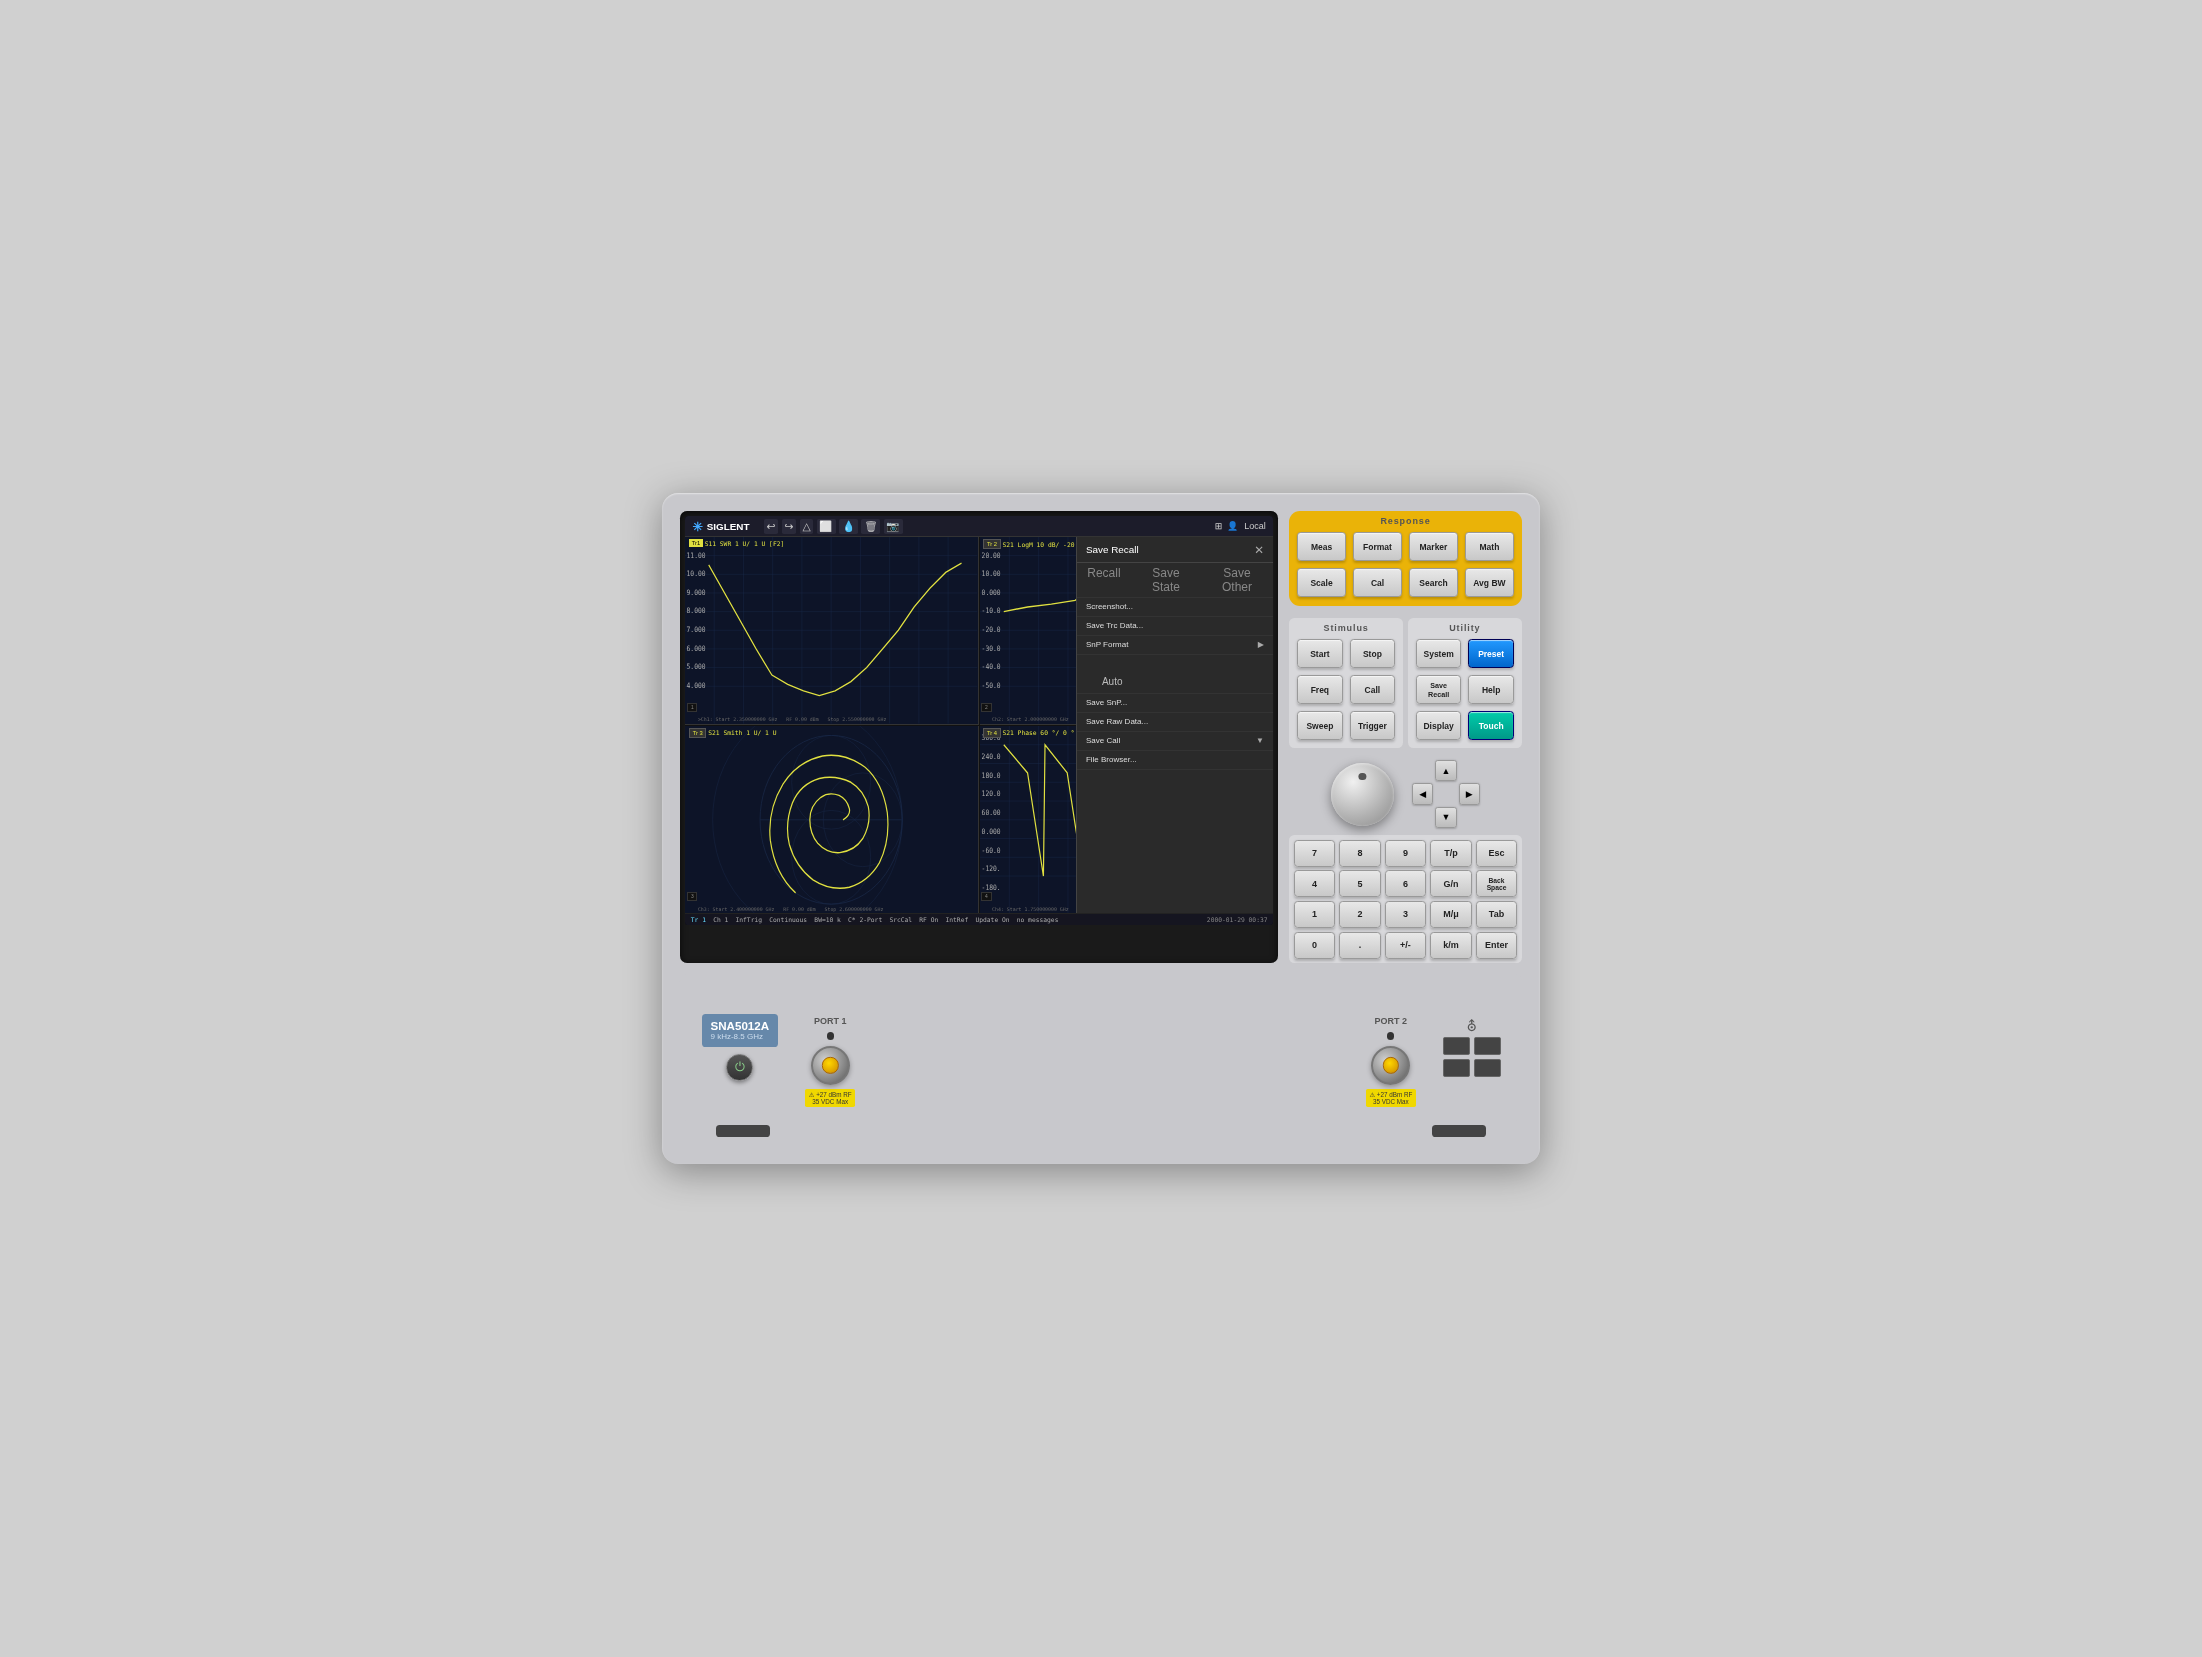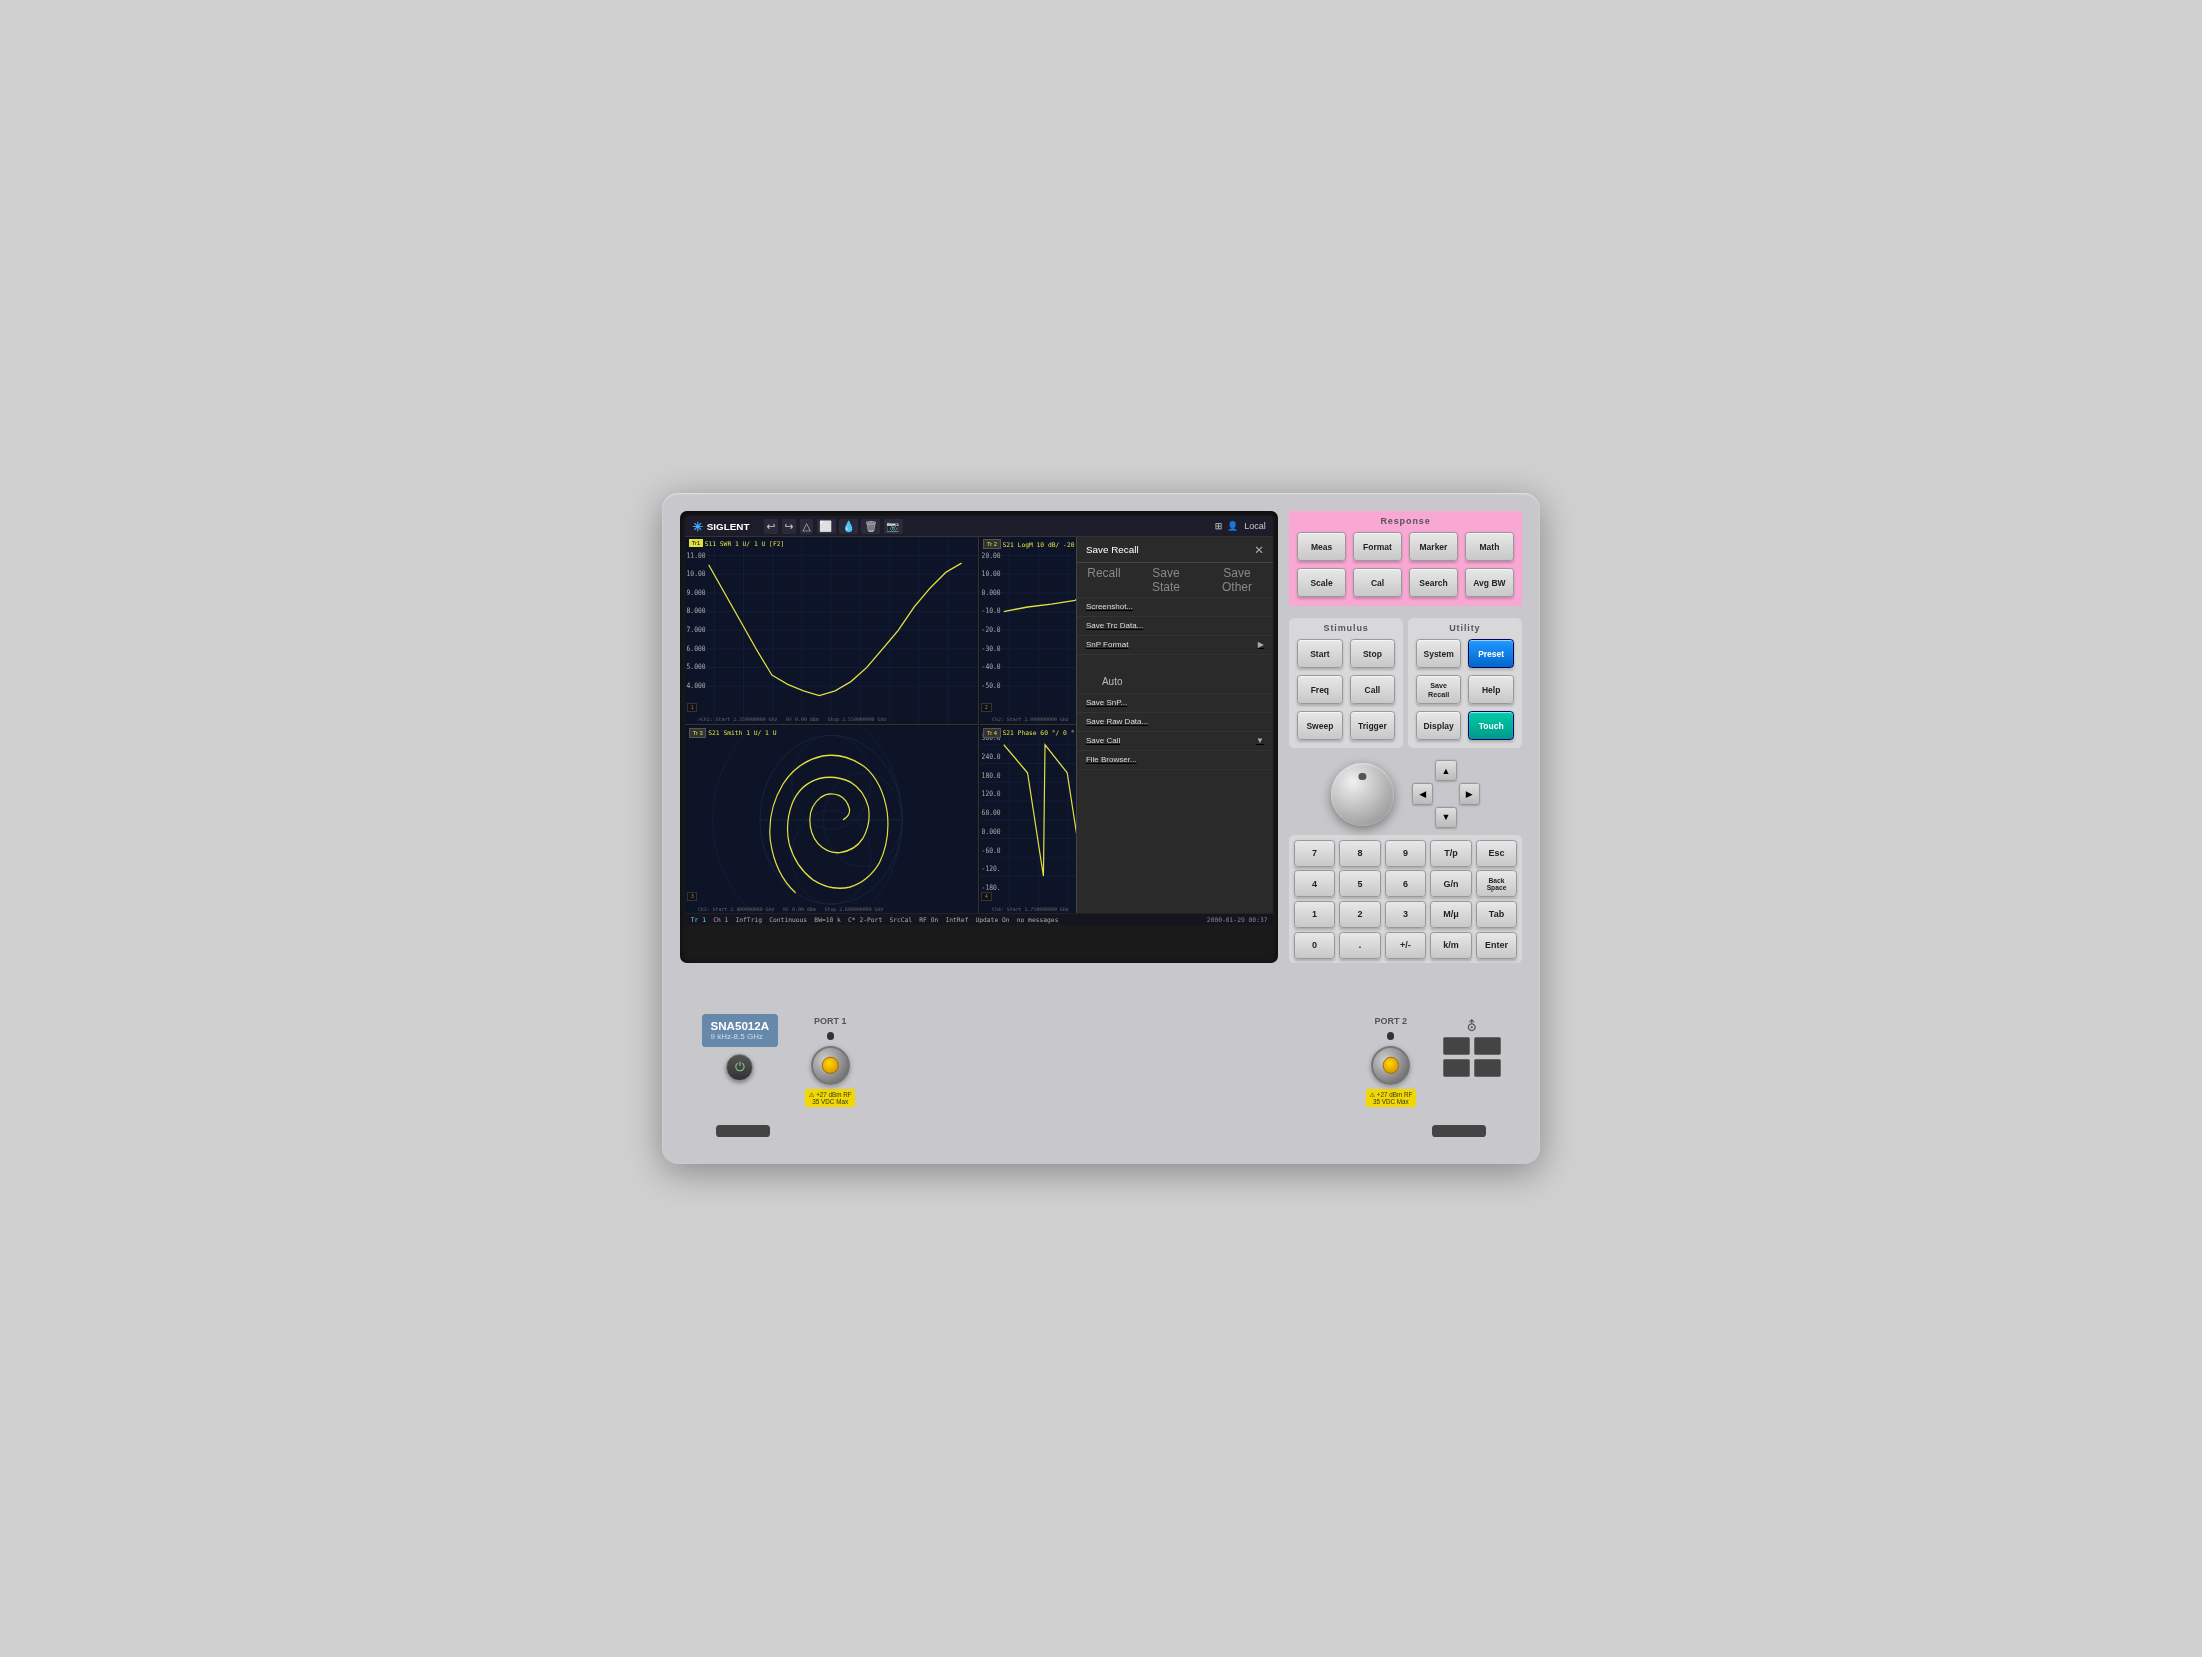--- a/index.html
+++ b/index.html
@@ -137,21 +137,20 @@
       text-align: center;
       min-width: 36px;
     }
     .save-recall-item {
       display: flex;
       align-items: center;
       justify-content: space-between;
       padding: 4.5px 9px;
       border-bottom: 0.9px solid #333;
       cursor: pointer;
-      text-decoration: underline;
     }
     .save-recall-item-label {
       color: #ddd;
       font-size: 8px;
     }
     .save-recall-item-dots {
       color: #aaa;
       font-size: 8px;
     }
     
@@ -212,22 +211,22 @@
       background: linear-gradient(to bottom, #2299ff, #0066cc);
       color: #fff;
       border-color: #005;
     }
     .ctrl-btn.teal {
       background: linear-gradient(to bottom, #00ccaa, #009988);
       color: #fff;
       border-color: #007;
     }
     .response-section {
-      background: #f9a8d4;
-      border-radius: 0;
+      background: #eab308;
+      border-radius: 11px;
       margin-bottom: 12px;
       padding: 3.6px;
     }
     .stimulus-utility {
       display: flex;
       gap: 4.5px;
       margin-bottom: 4.5px;
     }
     .sub-section {
       flex: 1;

